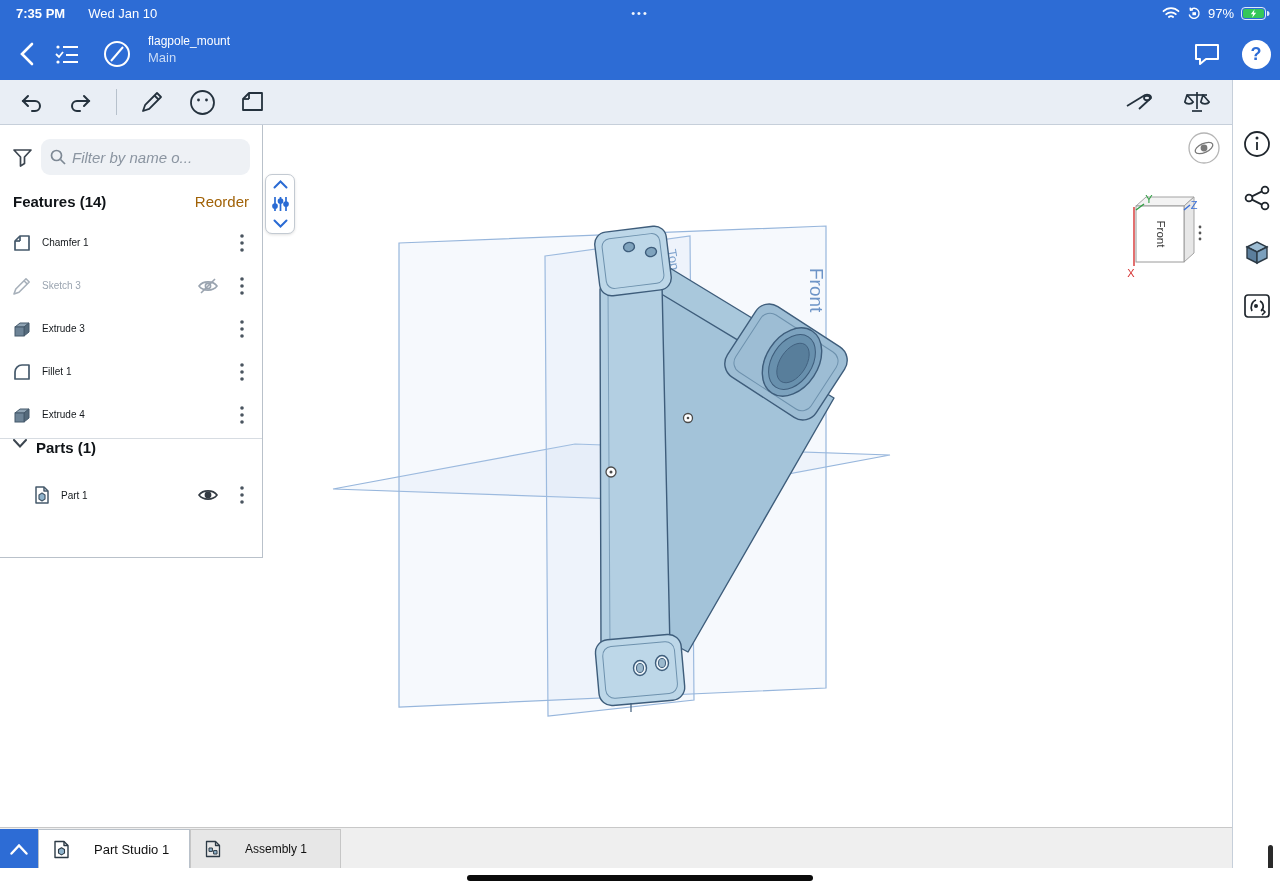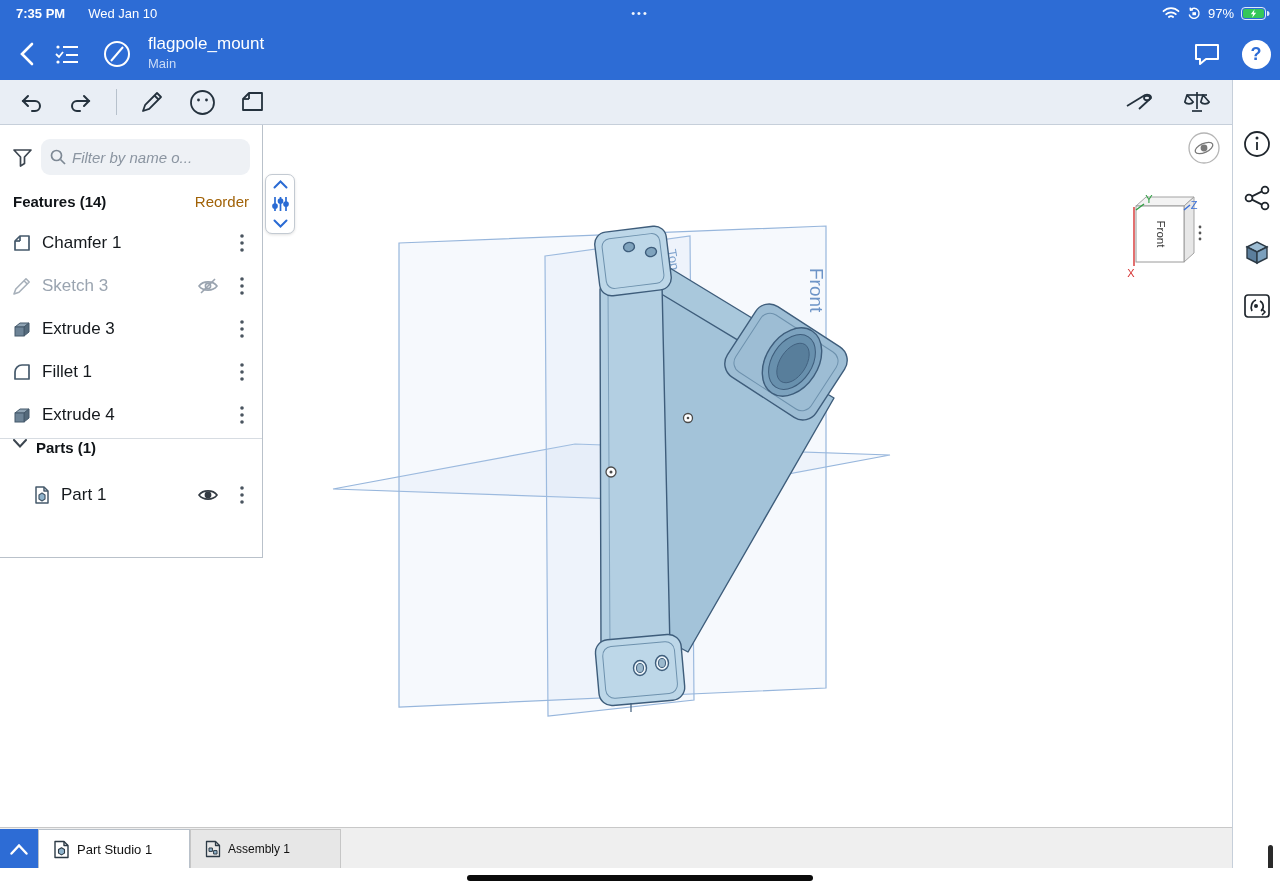--- a/index.html
+++ b/index.html
@@ -15,21 +15,21 @@
   #status-left .date { font-weight:normal; }
   #status-dots { position:absolute; left:0; right:0; text-align:center; color:rgba(255,255,255,.95);
     font-size:11px; letter-spacing:2px; }
   #status-right { margin-left:auto; display:flex; align-items:center; gap:7px; padding-right:10px; }
 
   
   #header { left:0; top:26px; width:1280px; height:54px; background:#2d6cd5; color:#fff; }
   .hbtn { position:absolute; top:11px; width:34px; height:34px; display:flex;
     align-items:center; justify-content:center; }
   #doc-title { position:absolute; left:148px; top:8px; }
-  #doc-title .t { font-size:17px; color:#fff; }
+  #doc-title .t { font-size:12px; color:#fff; }
   #doc-title .s { font-size:13px; color:#c9dbf6; margin-top:2px; }
 
   
   #toolbar { left:0; top:80px; width:1232px; height:45px; background:#e9eef5;
     border-bottom:1px solid #c6cfda; display:flex; align-items:center; }
   #tb-left { display:flex; align-items:center; gap:20px; padding-left:16px; }
   #tb-right { margin-left:auto; display:flex; align-items:center; gap:28px; padding-right:20px; }
   .tbtn { width:30px; height:30px; display:flex; align-items:center; justify-content:center;
     color:#24313d; font-size:22px; }
   .tb-divider { width:1px; height:26px; background:#b7c1cc; }
@@ -52,41 +52,41 @@
   #search-box { flex:1; height:36px; background:#eef1f5; border-radius:9px; display:flex;
     align-items:center; gap:6px; padding:0 9px; }
   #search-box input { border:none; outline:none; background:transparent; width:100%;
     font-size:15px; font-style:italic; color:#4a4a4a; font-family:"Liberation Sans",sans-serif; }
   #search-box input::placeholder { color:#8b95a1; font-style:italic; }
   #features-header { height:40px; display:flex; align-items:center; padding:0 13px; }
   #features-header .hd { font-weight:bold; font-size:15px; color:#101418; }
   #reorder-link { margin-left:auto; color:#a16207; font-size:15px; }
   .feature-row { height:43px; display:flex; align-items:center; gap:9px; padding:0 11px; }
   .f-icon { width:22px; height:22px; display:flex; align-items:center; justify-content:center; }
-  .f-name { font-size:17px; color:#15191d; flex:1; }
+  .f-name { font-size:10px; color:#15191d; flex:1; }
   .muted .f-name { color:#9aa4b0; }
   .f-eye { width:24px; display:flex; justify-content:center; margin-right:4px; }
   .kebab { width:18px; display:flex; justify-content:center; }
   .panel-divider { height:1px; background:#d7dce2; margin-top:2px; }
   #parts-header { height:34px; display:flex; align-items:flex-start; gap:9px; padding:0 13px; }
   #parts-header .hd { font-weight:bold; font-size:15px; color:#101418; }
   #part-row { height:44px; display:flex; align-items:center; gap:9px; padding:0 11px 0 30px; }
 
   
   #reorder-widget { left:265px; top:174px; width:30px; height:60px; background:#fff;
     border:1px solid #c3cad2; border-radius:7px; display:flex; flex-direction:column;
     align-items:center; justify-content:space-between; padding:5px 0;
     box-shadow:0 1px 3px rgba(0,0,0,.12); }
 
   
   #tab-bar { left:0; top:827px; width:1232px; height:41px; background:#efefef;
     border-top:1px solid #c8c8c8; }
   #tab-up { position:absolute; left:0; top:1px; width:38px; height:40px; background:#2d6cd5;
     display:flex; align-items:center; justify-content:center; }
-  .tab { position:absolute; top:1px; height:40px; display:flex; align-items:center; gap:7px;
+  .tab { position:absolute; top:1px; height:40px; display:flex; align-items:center; gap:24px;
     padding:0 14px; font-size:13px; color:#111; }
   #tab-0 { left:38px; width:152px; background:#fff; border:1px solid #b9c1ca; }
   #tab-1 { left:190px; width:151px; background:#e7e7e7; border:1px solid #c6c6c6; font-size:12px; }
   #home-strip { left:0; top:868px; width:1280px; height:21px; background:#fff; }
   #home-indicator { position:absolute; left:467px; top:7px; width:346px; height:6px;
     background:#0b0b0b; border-radius:3px; }
 
   svg { display:block; }
 </style>
 </head>

